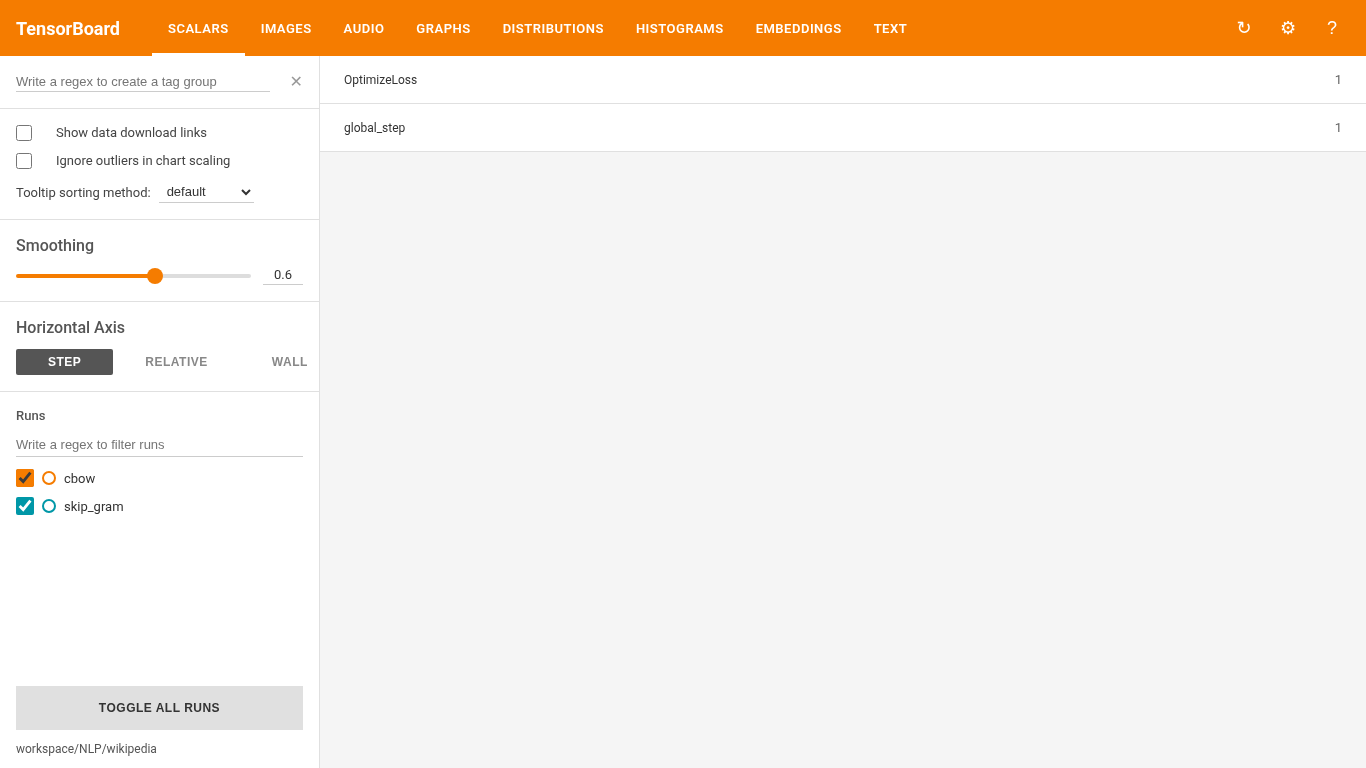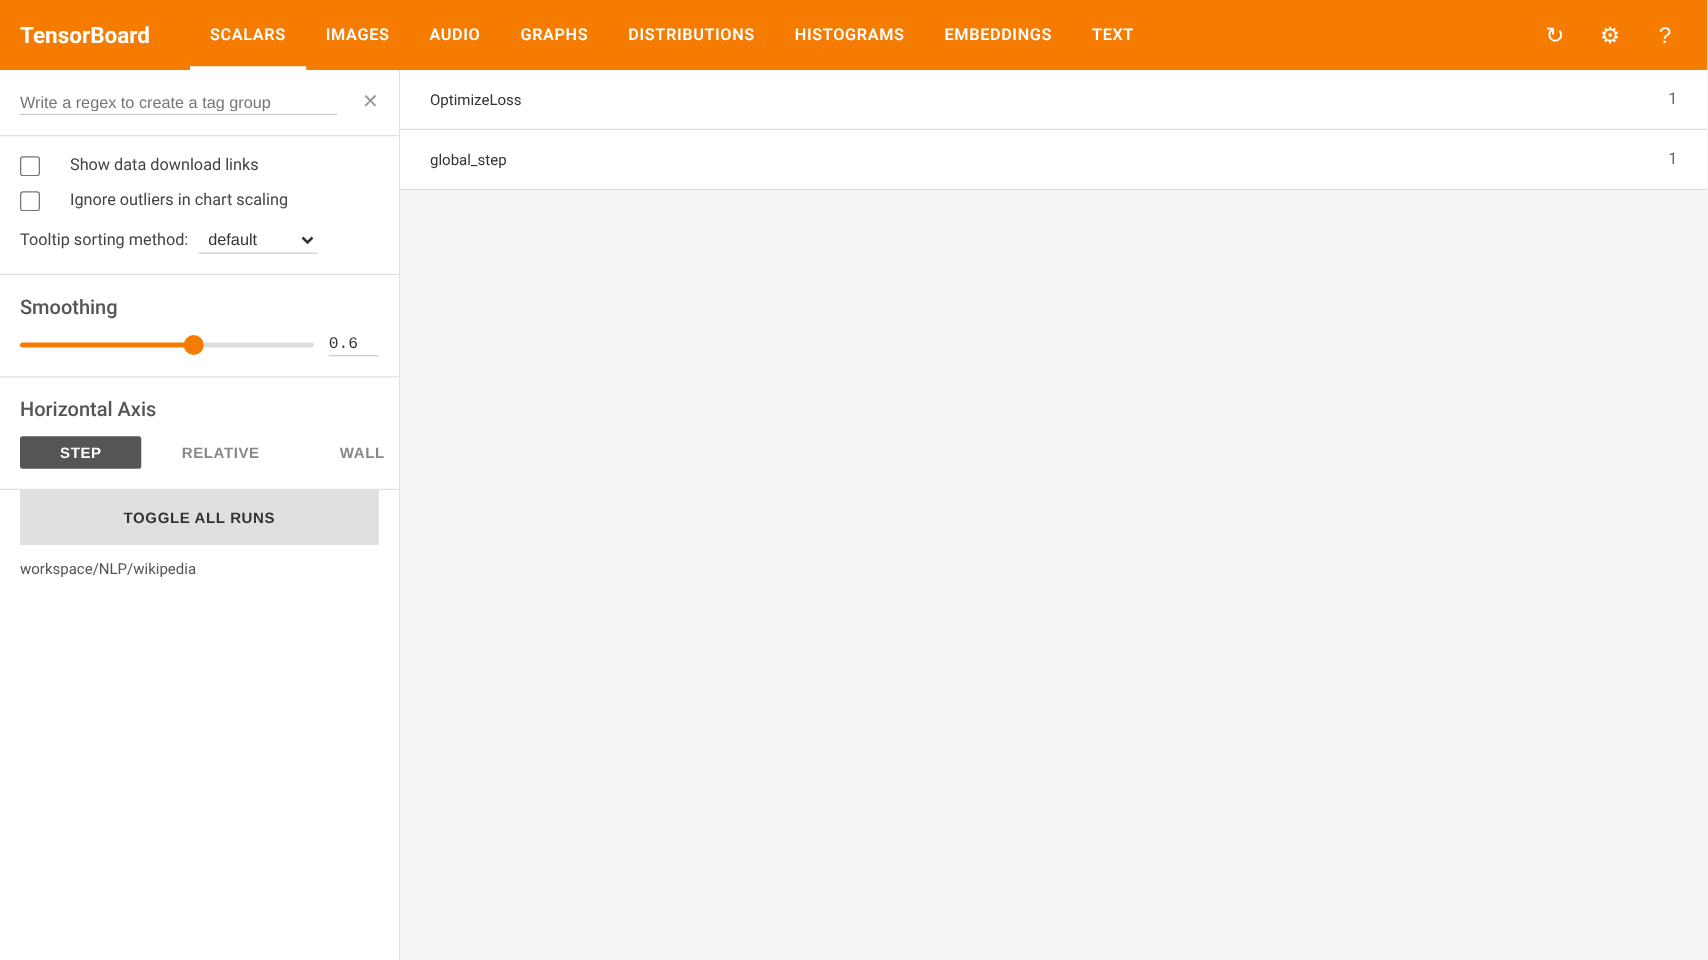--- a/index.html
+++ b/index.html
@@ -188,23 +188,22 @@
       height: 16px;
       border-radius: 50%;
       background: #f57c00;
       cursor: pointer;
     }
     .smoothing-value {
       font-size: 13px;
       color: #333;
       border-bottom: 1px solid #ccc;
       min-width: 40px;
-      text-align: left;
+      text-align: center;
       padding-bottom: 2px;
-      font-family: Liberation Mono, monospace;
     }
 
     
     .axis-buttons {
       display: flex;
       gap: 0;
     }
     .axis-btn {
       padding: 6px 32px;
       font-size: 12px;
@@ -376,20 +375,38 @@
 
     <div class="sidebar-section">
       <div class="section-title">Horizontal Axis</div>
       <div class="axis-buttons">
         <button class="axis-btn active">STEP</button>
         <button class="axis-btn">RELATIVE</button>
         <button class="axis-btn">WALL</button>
       </div>
     </div>
 
+    <div class="runs-section">
+      <div class="runs-title">Runs</div>
+      <input type="text" class="runs-filter-input" placeholder="Write a regex to filter runs" style="">
+
+      
+      <div id="run-items-container">
+          <div class="run-item">
+            <input type="checkbox" class="run-checkbox" checked="" style="accent-color: rgb(245, 124, 0);">
+            <div class="run-circle" style="border-color: rgb(245, 124, 0);"></div>
+            <span class="run-name">cbow</span>
+          </div>
+          <div class="run-item">
+            <input type="checkbox" class="run-checkbox" checked="" style="accent-color: rgb(0, 151, 167);">
+            <div class="run-circle" style="border-color: rgb(0, 151, 167);"></div>
+            <span class="run-name">skip_gram</span>
+          </div>
+        </div>
+    </div>
 
     <button class="toggle-all-btn">TOGGLE ALL RUNS</button>
     <div class="workspace-path">workspace/NLP/wikipedia</div>
 
   </aside>
 
   <main class="content-area">
     <div id="tags-container">
         <div class="tag-row">
           <span class="tag-name">OptimizeLoss</span>

